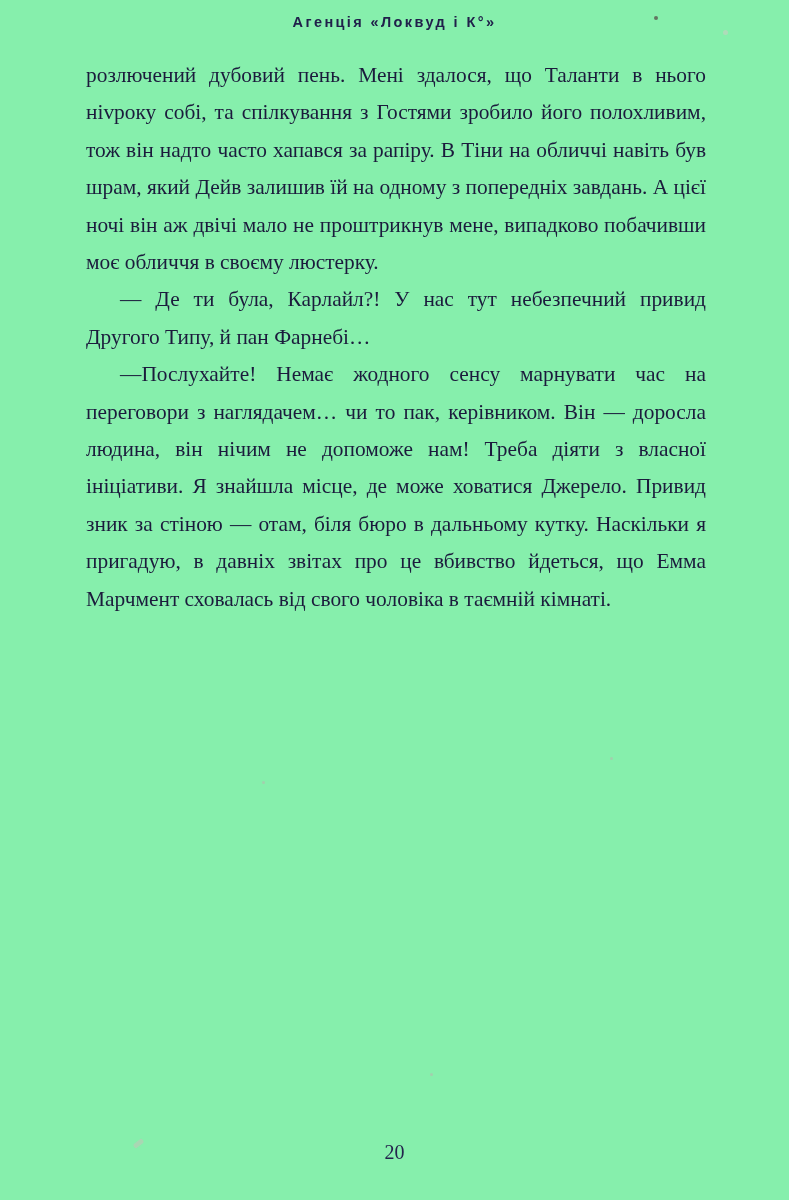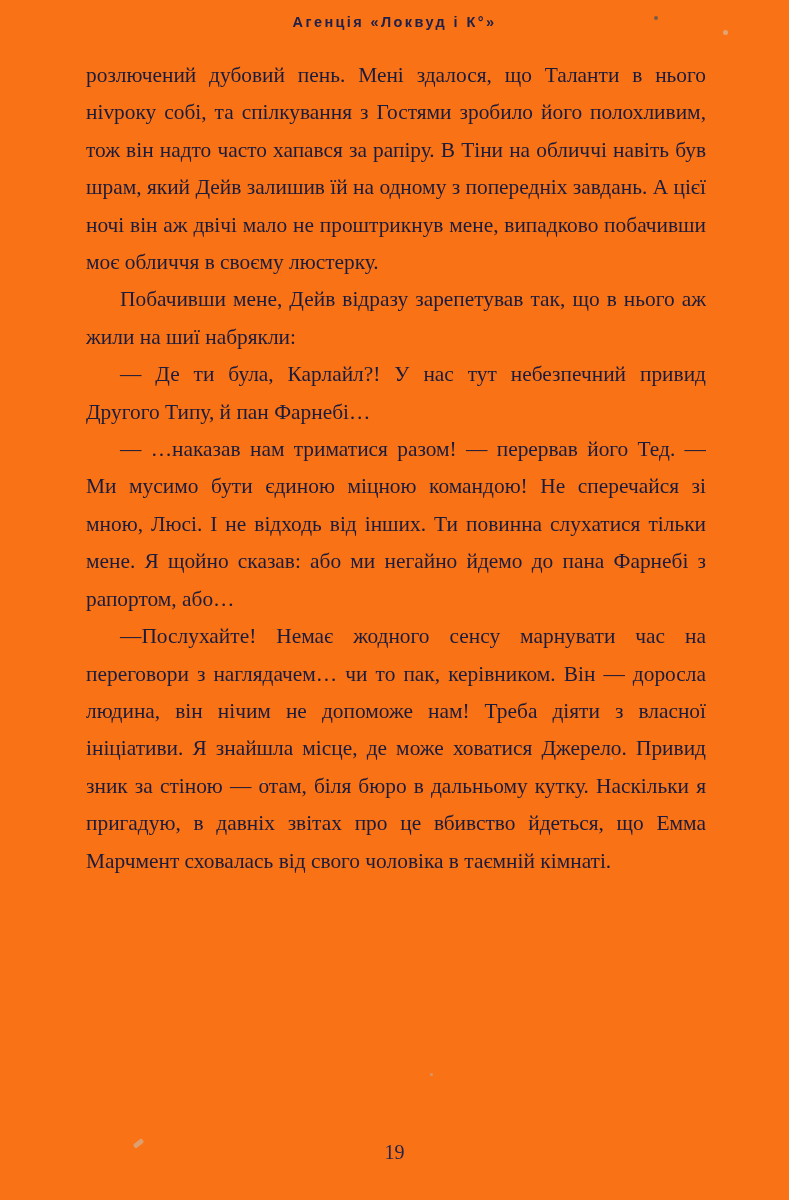--- a/index.html
+++ b/index.html
@@ -7,21 +7,21 @@
     padding: 0;
     background: #ffffff;
   }
   body {
     font-family: "Liberation Serif", "DejaVu Serif", serif;
   }
   .page {
     position: relative;
     width: 789px;
     height: 1200px;
-    background: #f97316;
+    background: #86efac;
     overflow: hidden;
     box-sizing: border-box;
   }
   
   .speck {
     position: absolute;
     background: #b9b6ae;
     border-radius: 50%;
     opacity: .55;
     pointer-events: none;
@@ -83,22 +83,20 @@
   <div class="speck s2"></div>
   <div class="speck s3"></div>
   <div class="speck s4"></div>
   <div class="speck s5"></div>
   <div class="speck s6"></div>
 
   <div class="running-head">Агенція «Локвуд і К°»</div>
 
   <div class="body-text">
     <p class="no-indent">розлючений дубовий пень. Мені здалося, що Таланти в нього ніvроку собі, та спілкування з Гостями зробило його полохливим, тож він надто часто хапався за рапіру. В Тіни на обличчі навіть був шрам, який Дейв залишив їй на одному з попередніх завдань. А цієї ночі він аж двічі мало не проштрикнув мене, випадково побачивши моє обличчя в своєму люстерку.</p>
-    <p>Побачивши мене, Дейв відразу зарепетував так, що в нього аж жили на шиї набрякли:</p>
     <p>— Де ти була, Карлайл?! У нас тут небезпечний привид Другого Типу, й пан Фарнебі…</p>
-    <p>— …наказав нам триматися разом! — перервав його Тед. — Ми мусимо бути єдиною міцною командою! Не сперечайся зі мною, Люсі. І не відходь від інших. Ти повинна слухатися тільки мене. Я щойно сказав: або ми негайно йдемо до пана Фарнебі з рапортом, або…</p>
     <p>—Послухайте! Немає жодного сенсу марнувати час на переговори з наглядачем… чи то пак, керівником. Він — доросла людина, він нічим не допоможе нам! Треба діяти з власної ініціативи. Я знайшла місце, де може ховатися Джерело. Привид зник за стіною — отам, біля бюро в дальньому кутку. Наскільки я пригадую, в давніх звітах про це вбивство йдеться, що Емма Марчмент сховалась від свого чоловіка в таємній кімнаті.</p>
 
   </div>
 
-  <div class="folio">19</div>
+  <div class="folio">20</div>
 
 </div>
 
 </body></html>

